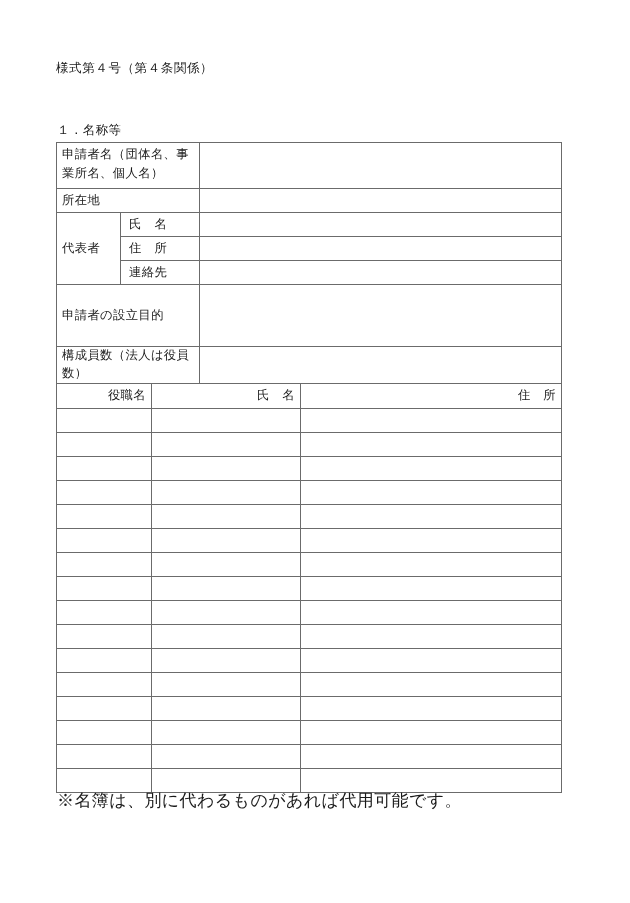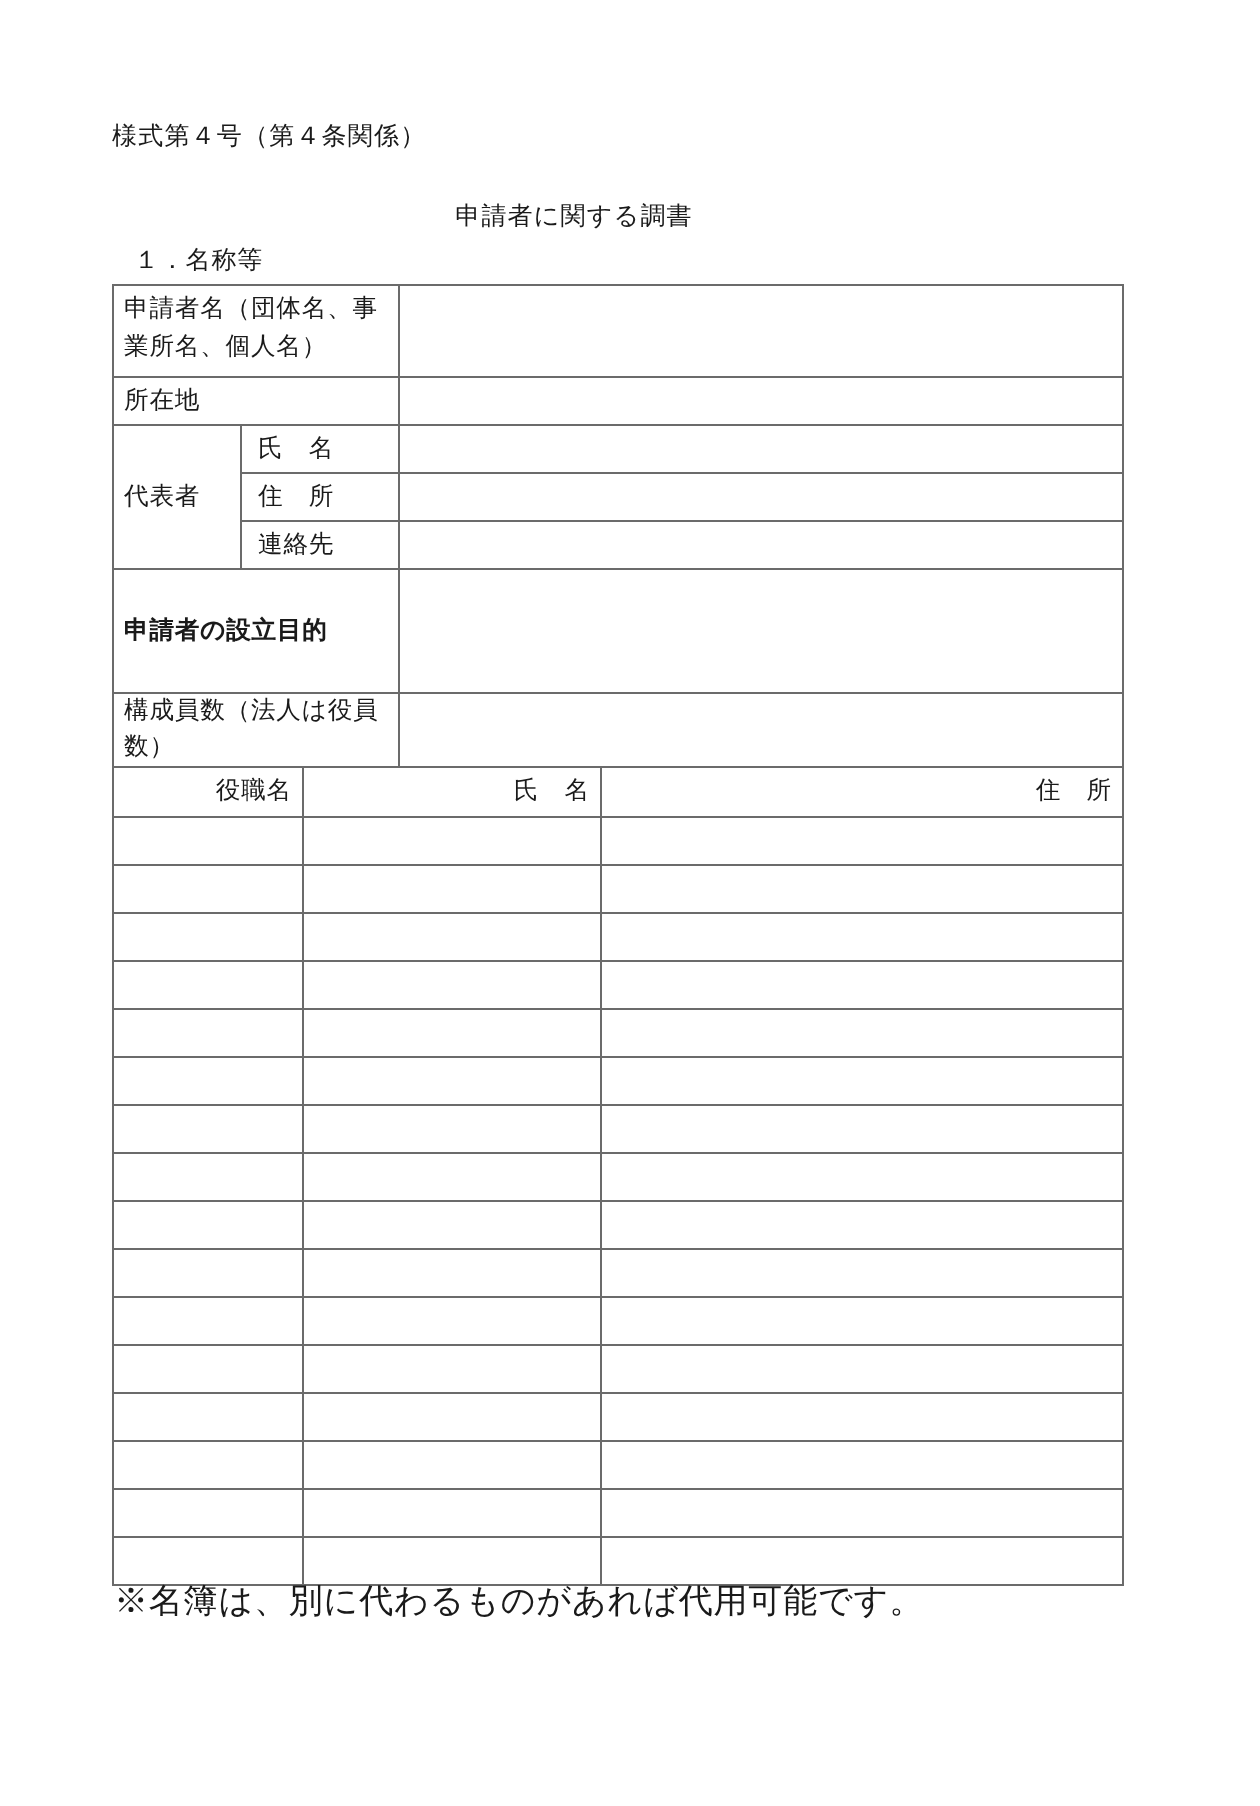--- a/index.html
+++ b/index.html
@@ -45,21 +45,20 @@
     font-size: 12.5px;
     letter-spacing: 0.6px;
   }
 
   .section-heading {
     position: absolute;
     left: 57px;
     font-size: 12.5px;
     letter-spacing: 0.4px;
     white-space: nowrap;
-    margin-left: 10px;
   }
   .section-heading.s1 { top: 122px; }
   .section-heading.s2 { top: 360px; }
 
   table.form-table {
     position: absolute;
     border-collapse: collapse;
     table-layout: fixed;
     font-size: 12.3px;
     letter-spacing: 0.4px;
@@ -83,21 +82,21 @@
   }
   #table-meisho td.sub-label {
     text-align: left;
     padding-left: 8px;
   }
   #table-meisho td.value {
     background: #ffffff;
   }
   .row-h-applicant { height: 46px; margin-left: 12px; }
   .row-h-normal    { height: 24px; }
-  .row-h-purpose   { height: 62px; font-weight: bold; }
+  .row-h-purpose   { height: 62px; }
 
   #table-meisho td.label.applicant-name {
     line-height: 1.55;
     padding-top: 2px;
     vertical-align: top;
   }
 
   
   #table-meibo {
     left: 56px;
@@ -124,21 +123,20 @@
     white-space: nowrap;
   }
 </style>
 </head>
 <body>
 
 <div class="page">
 
   <div class="form-number">様式第４号（第４条関係）</div>
 
-  <div class="doc-title">申請者に関する調書</div>
 
   <div class="section-heading s1">１．名称等</div>
 
   <table class="form-table" id="table-meisho">
     <colgroup>
       <col style="width:64px">
       <col style="width:79px">
       <col style="width:362px">
     </colgroup>
     <tbody>

